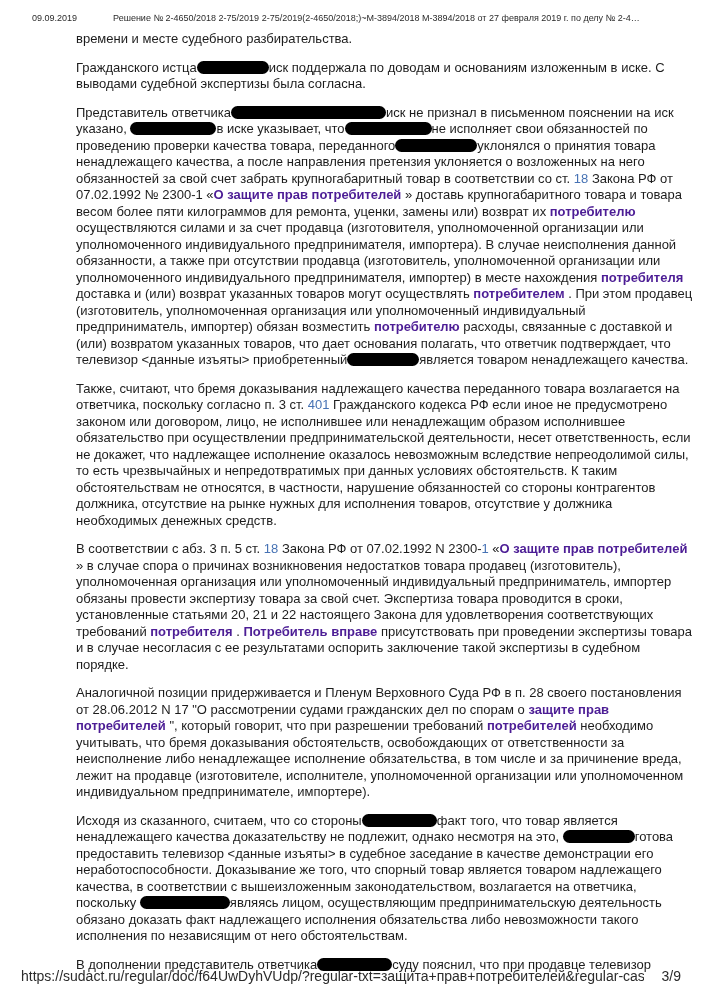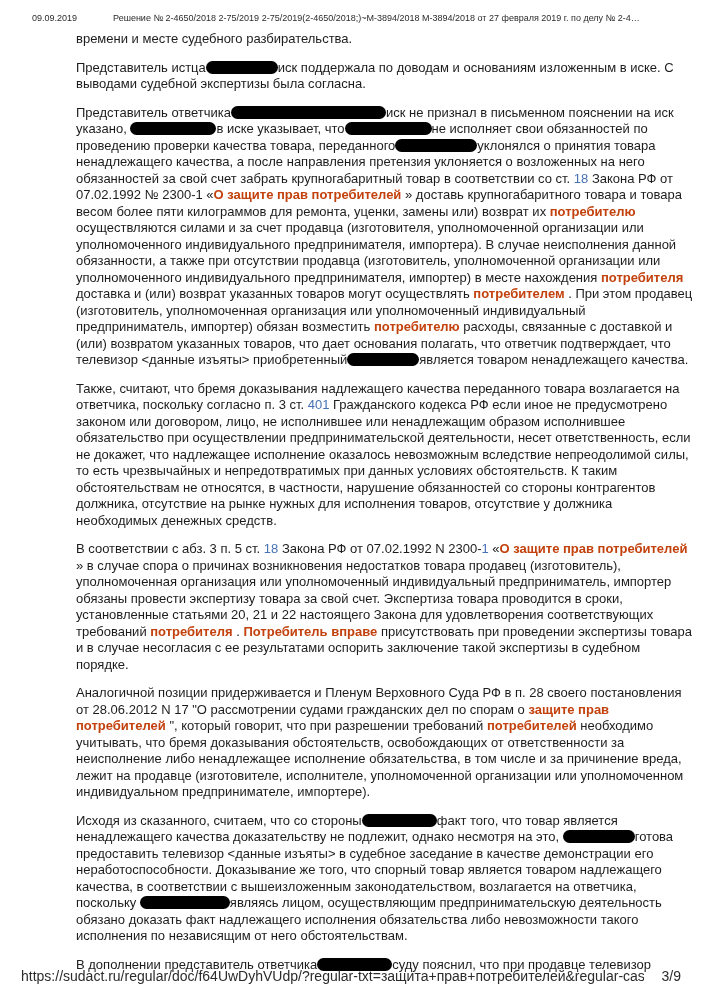--- a/index.html
+++ b/index.html
@@ -40,21 +40,21 @@
     position: absolute;
     top: 31px;
     left: 44px;
     width: 620px;
     font-size: 13px;
     line-height: 16.5px;
     text-align: left;
     margin-left: 32px;
   }
   .content p { margin: 0 0 12px 0; }
-  .content strong { font-weight: bold; color: #c2410c; }
+  .content strong { font-weight: bold; color: #4c1d95; }
   a.doclink {
     color: var(--link-color, #4672b4);
     cursor: pointer;
   }
   .redact {
     display: inline-block;
     height: 13px;
     background: #000000;
     border-radius: 7px;
     vertical-align: -2px;
@@ -78,21 +78,21 @@
 <body>
 
 <div class="page">
   <div class="header">
     <span class="date">09.09.2019</span>
     <span class="title">Решение № 2-4650/2018 2-75/2019 2-75/2019(2-4650/2018;)~М-3894/2018 М-3894/2018 от 27 февраля 2019 г. по делу № 2-4…</span>
   </div>
 
   <div class="content" id="doc-body">
       <p><span>времени и месте судебного разбирательства.</span></p>
-      <p><span>Представитель истца</span><span class="redact" style="width: 72px;"></span><span>иск поддержала по доводам и основаниям изложенным в иске. С выводами судебной экспертизы была согласна.</span></p>
+      <p><span>Гражданского истца</span><span class="redact" style="width: 72px;"></span><span>иск поддержала по доводам и основаниям изложенным в иске. С выводами судебной экспертизы была согласна.</span></p>
       <p><span>Представитель ответчика</span><span class="redact" style="width: 155px;"></span><span>иск не признал в письменном пояснении на иск указано, </span><span class="redact" style="width: 86px;"></span><span>в иске указывает, что</span><span class="redact" style="width: 87px;"></span><span>не исполняет свои обязанностей по проведению проверки качества товара, переданного</span><span class="redact" style="width: 82px;"></span><span>уклонялся о принятия товара ненадлежащего качества, а после направления претензия уклоняется о возложенных на него обязанностей за свой счет забрать крупногабаритный товар в соответствии со ст. </span><a class="doclink">18</a><span> Закона РФ от 07.02.1992 № 2300-1 «</span><strong>О защите прав потребителей</strong><span> » доставь крупногабаритного товара и товара весом более пяти килограммов для ремонта, уценки, замены или) возврат их </span><strong>потребителю</strong><span> осуществляются силами и за счет продавца (изготовителя, уполномоченной организации или уполномоченного индивидуального предпринимателя, импортера). В случае неисполнения данной обязанности, а также при отсутствии продавца (изготовитель, уполномоченной организации или уполномоченного индивидуального предпринимателя, импортер) в месте нахождения </span><strong>потребителя</strong><span> доставка и (или) возврат указанных товаров могут осуществлять </span><strong>потребителем</strong><span> . При этом продавец (изготовитель, уполномоченная организация или уполномоченный индивидуальный предприниматель, импортер) обязан возместить </span><strong>потребителю</strong><span> расходы, связанные с доставкой и (или) возвратом указанных товаров, что дает основания полагать, что ответчик подтверждает, что телевизор &lt;данные изъяты&gt; приобретенный</span><span class="redact" style="width: 72px;"></span><span>является товаром ненадлежащего качества.</span></p>
       <p><span>Также, считают, что бремя доказывания надлежащего качества переданного товара возлагается на ответчика, поскольку согласно п. 3 ст. </span><a class="doclink">401</a><span> Гражданского кодекса РФ если иное не предусмотрено законом или договором, лицо, не исполнившее или ненадлежащим образом исполнившее обязательство при осуществлении предпринимательской деятельности, несет ответственность, если не докажет, что надлежащее исполнение оказалось невозможным вследствие непреодолимой силы, то есть чрезвычайных и непредотвратимых при данных условиях обстоятельств. К таким обстоятельствам не относятся, в частности, нарушение обязанностей со стороны контрагентов должника, отсутствие на рынке нужных для исполнения товаров, отсутствие у должника необходимых денежных средств.</span></p>
       <p><span>В соответствии с абз. 3 п. 5 ст. </span><a class="doclink">18</a><span> Закона РФ от 07.02.1992 N 2300-</span><a class="doclink">1</a><span> «</span><strong>О защите прав потребителей</strong><span> » в случае спора о причинах возникновения недостатков товара продавец (изготовитель), уполномоченная организация или уполномоченный индивидуальный предприниматель, импортер обязаны провести экспертизу товара за свой счет. Экспертиза товара проводится в сроки, установленные статьями 20, 21 и 22 настоящего Закона для удовлетворения соответствующих требований </span><strong>потребителя</strong><span> . </span><strong>Потребитель вправе</strong><span> присутствовать при проведении экспертизы товара и в случае несогласия с ее результатами оспорить заключение такой экспертизы в судебном порядке.</span></p>
       <p><span>Аналогичной позиции придерживается и Пленум Верховного Суда РФ в п. 28 своего постановления от 28.06.2012 N 17 "О рассмотрении судами гражданских дел по спорам о </span><strong>защите прав потребителей</strong><span> ", который говорит, что при разрешении требований </span><strong>потребителей</strong><span> необходимо учитывать, что бремя доказывания обстоятельств, освобождающих от ответственности за неисполнение либо ненадлежащее исполнение обязательства, в том числе и за причинение вреда, лежит на продавце (изготовителе, исполнителе, уполномоченной организации или уполномоченном индивидуальном предпринимателе, импортере).</span></p>
       <p><span>Исходя из сказанного, считаем, что со стороны</span><span class="redact" style="width: 75px;"></span><span>факт того, что товар является ненадлежащего качества доказательству не подлежит, однако несмотря на это, </span><span class="redact" style="width: 72px;"></span><span>готова предоставить телевизор &lt;данные изъяты&gt; в судебное заседание в качестве демонстрации его неработоспособности. Доказывание же того, что спорный товар является товаром надлежащего качества, в соответствии с вышеизложенным законодательством, возлагается на ответчика, поскольку </span><span class="redact" style="width: 90px;"></span><span>являясь лицом, осуществляющим предпринимательскую деятельность обязано доказать факт надлежащего исполнения обязательства либо невозможности такого исполнения по независящим от него обстоятельствам.</span></p>
       <p><span>В дополнении представитель ответчика</span><span class="redact" style="width: 75px;"></span><span>суду пояснил, что при продавце телевизор</span></p>
     </div>
 
   <div class="footer">
     <span class="url">https://sudact.ru/regular/doc/f64UwDyhVUdp/?regular-txt=защита+прав+потребителей&amp;regular-case_doc=&amp;regular-date_from=&amp;regular-date_t…</span>

